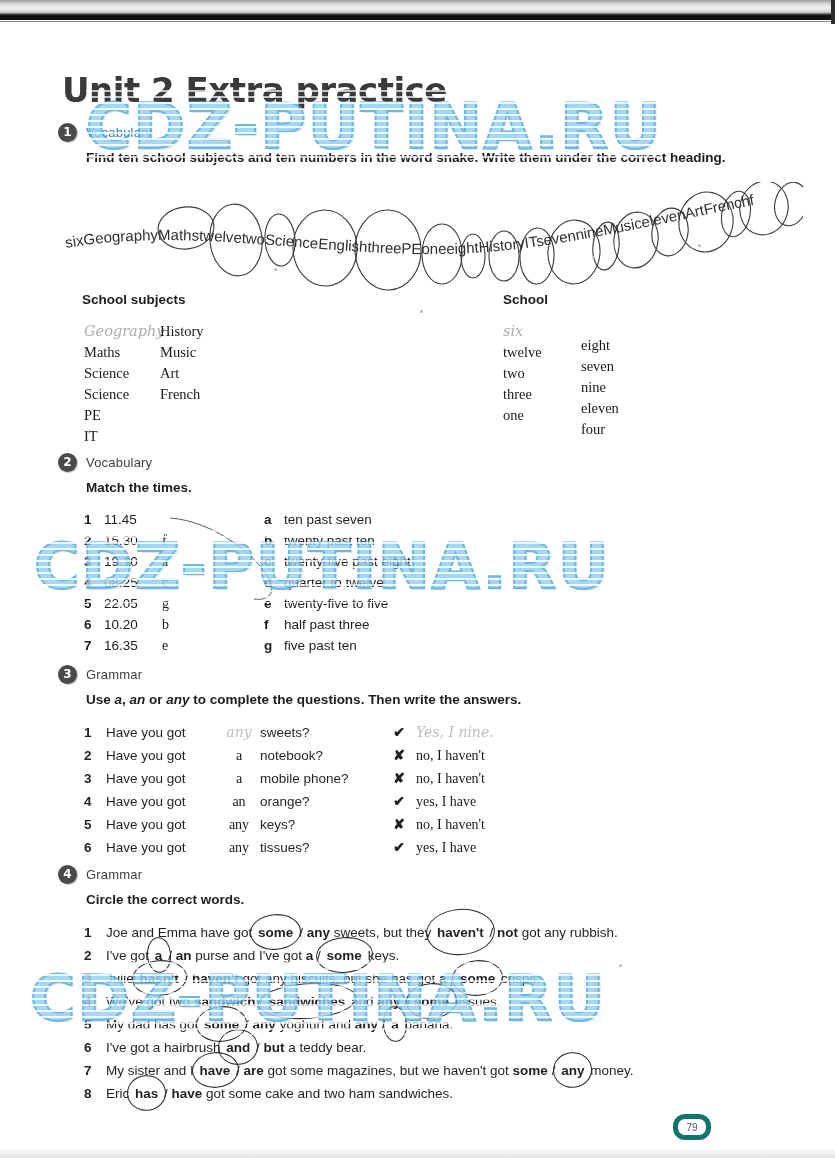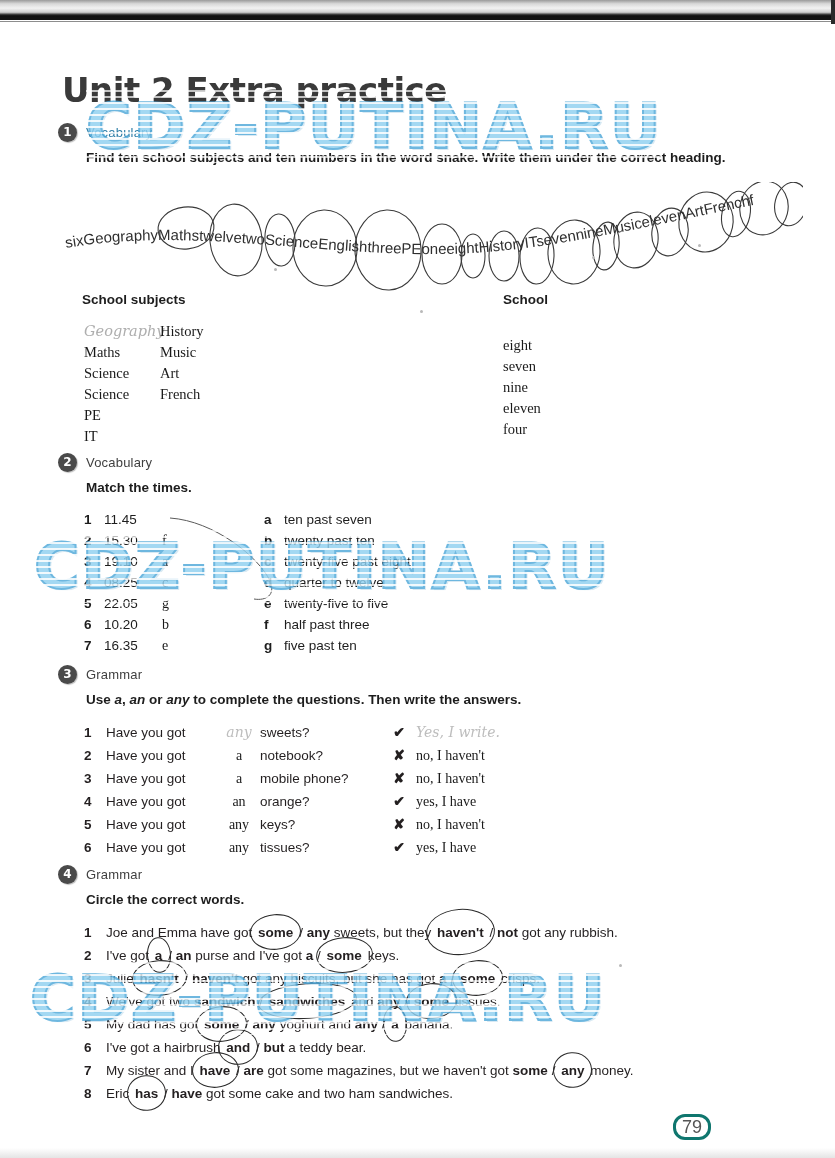--- a/index.html
+++ b/index.html
@@ -129,23 +129,23 @@
     transform: rotate(-4deg) scaleY(1.05);
     pointer-events:none;
   }
   .circled.wide::after { left:-9px; right:-9px; }
   .circled.tall::after { top:-11px; bottom:-10px; }
 
   
   #pageno {
     position:absolute; right:22px; bottom:18px;
     width:38px; height:26px;
-    border:3px solid #0f766e; border-radius:12px;
+    border:5px solid #0f766e; border-radius:12px;
     display:flex; align-items:center; justify-content:center;
-    font-size:18px; color:#555;
+    font-size:10px; color:#555;
   }
 
   
   .speck { position:absolute; background:#b9b9b9; border-radius:50%; }
 </style>
 </head>
 <body>
 
 <div id="scan-top-band"></div>
 <div id="scan-top-line"></div>
@@ -212,20 +212,27 @@
             <div>History</div>
             <div>Music</div>
             <div>Art</div>
             <div>French</div>
           </div>
         </div>
       </div>
       <div style="width:300px;">
         <div class="col-head">School</div>
         <div class="ansgrid" style="margin-top:14px;">
+          <div class="anscol" style="width:78px;">
+            <div class="sample">six</div>
+            <div>twelve</div>
+            <div>two</div>
+            <div>three</div>
+            <div>one</div>
+          </div>
           <div class="anscol" style="padding-top:14px;">
             <div>eight</div>
             <div>seven</div>
             <div>nine</div>
             <div>eleven</div>
             <div>four</div>
           </div>
         </div>
       </div>
     </div>
@@ -322,21 +329,21 @@
       <span>Use </span><i>a</i><span>, </span><i>an</i><span> or </span><i>any</i><span> to complete the questions. Then write the answers.</span>
     </div>
 
     <div style="margin-top:12px; margin-left:26px;">
       <div class="q3row">
         <span class="q3num">1</span>
         <span class="q3stem">Have you got</span>
         <span class="q3fill sample">any</span>
         <span class="q3noun">sweets?</span>
         <span class="q3mark">✔</span>
-        <span class="q3ans sample">Yes, I write.</span>
+        <span class="q3ans sample">Yes, I nine.</span>
       </div>
       <div class="q3row">
         <span class="q3num">2</span>
         <span class="q3stem">Have you got</span>
         <span class="q3fill">a</span>
         <span class="q3noun">notebook?</span>
         <span class="q3mark">✘</span>
         <span class="q3ans">no, I haven't</span>
       </div>
       <div class="q3row">

